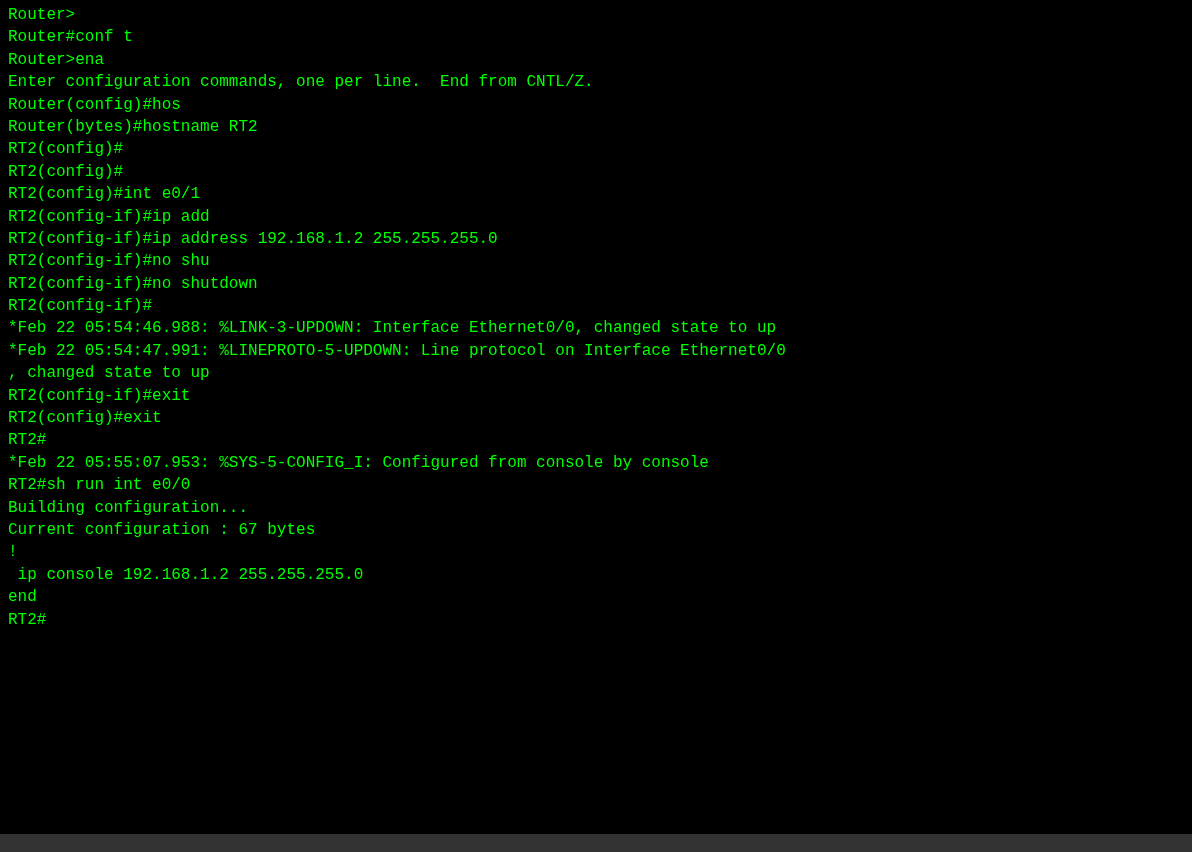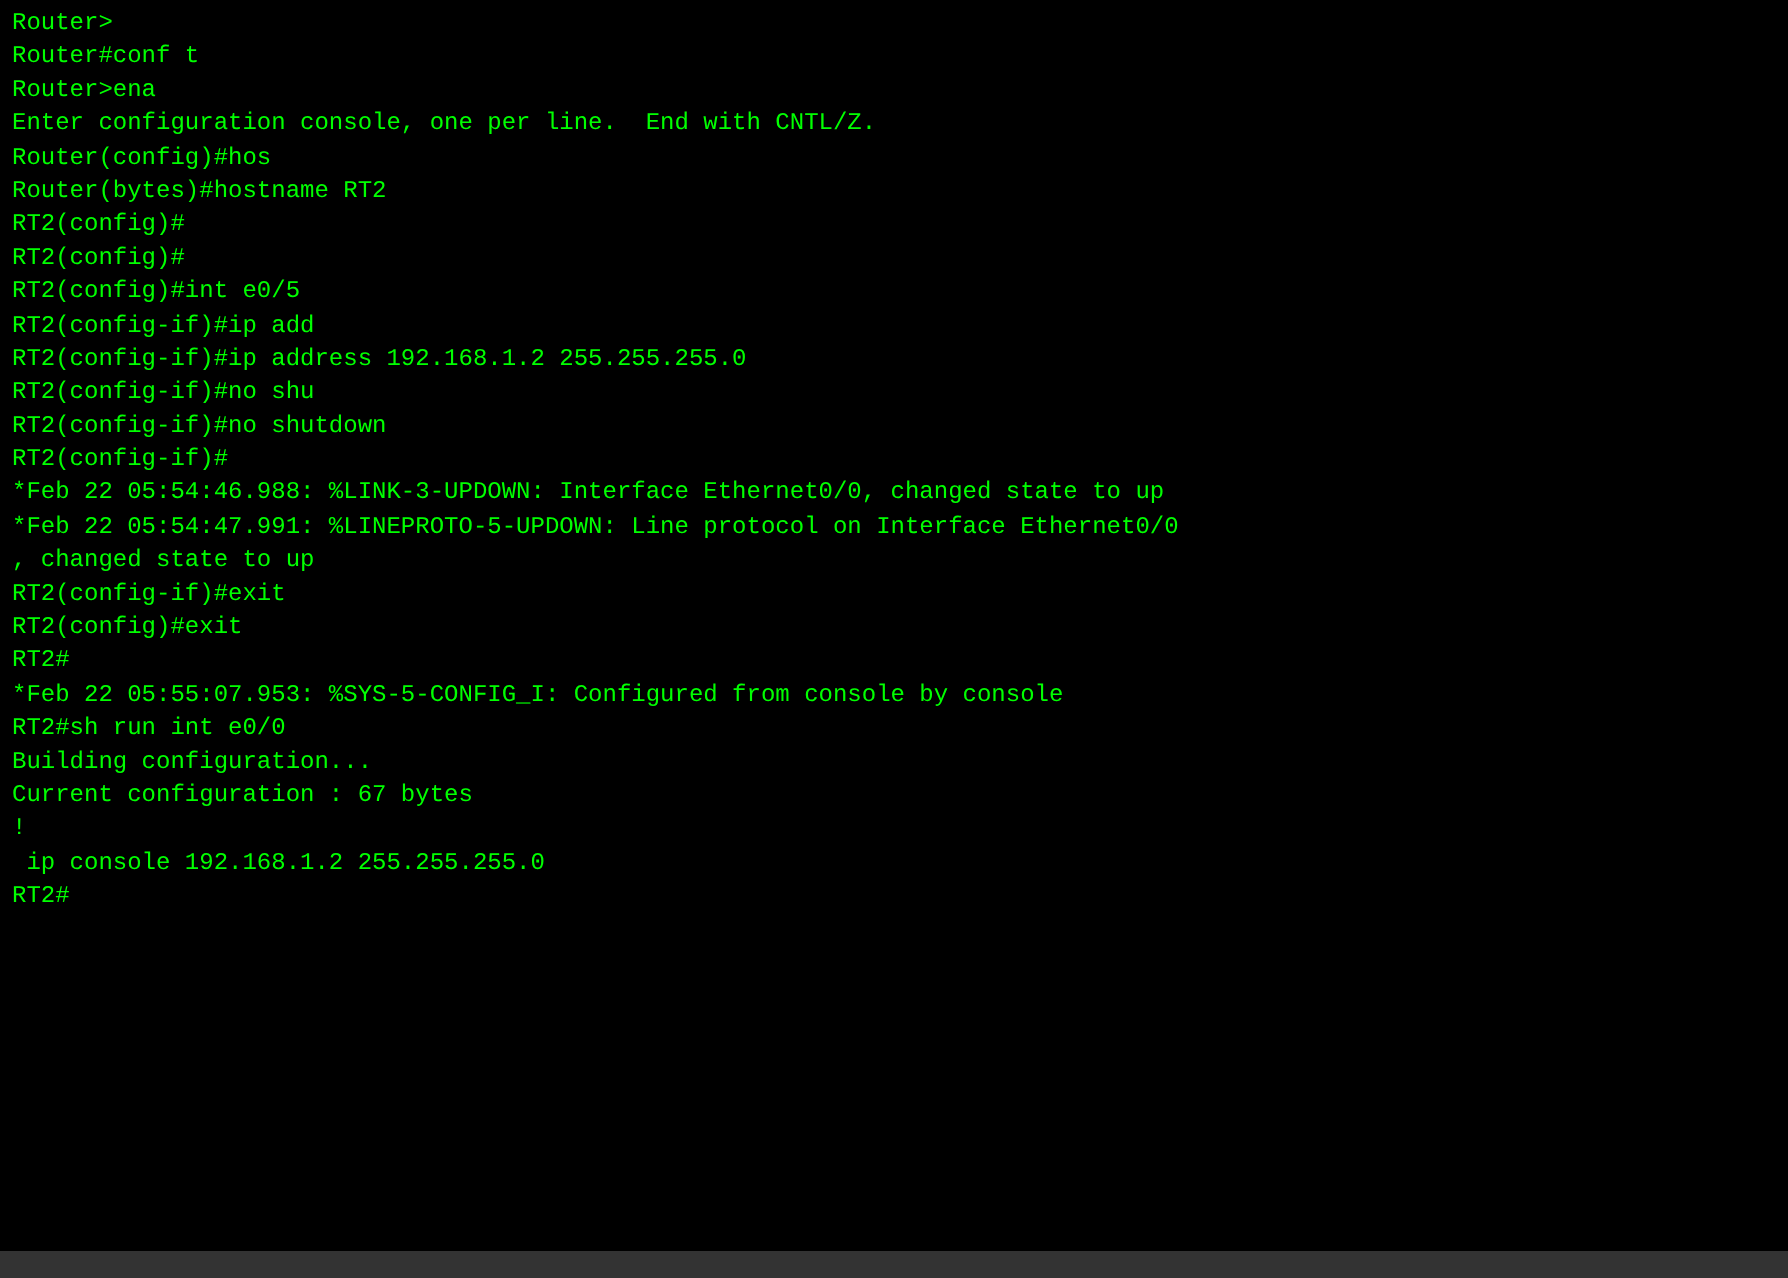--- a/index.html
+++ b/index.html
@@ -46,43 +46,44 @@
       font-family: 'Courier New', Courier, monospace;
     }
   </style>
 </head>
 <body>
 
 <div id="terminal">
 <span class="line">Router&gt;</span>
     <span class="line">Router#conf t</span>
     <span class="line">Router&gt;ena</span>
-    <span class="line">Enter configuration console, one per line.  End with CNTL/Z.</span>
+    <span class="line">Enter configuration commands, one per line.  End from CNTL/Z.</span>
     <span class="line">Router(config)#hos</span>
     <span class="line">Router(bytes)#hostname RT2</span>
     <span class="line">RT2(config)#</span>
     <span class="line">RT2(config)#</span>
-    <span class="line">RT2(config)#int e0/5</span>
+    <span class="line">RT2(config)#int e0/1</span>
     <span class="line">RT2(config-if)#ip add</span>
     <span class="line">RT2(config-if)#ip address 192.168.1.2 255.255.255.0</span>
     <span class="line">RT2(config-if)#no shu</span>
     <span class="line">RT2(config-if)#no shutdown</span>
     <span class="line">RT2(config-if)#</span>
     <span class="line">*Feb 22 05:54:46.988: %LINK-3-UPDOWN: Interface Ethernet0/0, changed state to up</span>
     <span class="line">*Feb 22 05:54:47.991: %LINEPROTO-5-UPDOWN: Line protocol on Interface Ethernet0/0</span>
     <span class="line">, changed state to up</span>
     <span class="line">RT2(config-if)#exit</span>
     <span class="line">RT2(config)#exit</span>
     <span class="line">RT2#</span>
     <span class="line">*Feb 22 05:55:07.953: %SYS-5-CONFIG_I: Configured from console by console</span>
     <span class="line">RT2#sh run int e0/0</span>
     <span class="line">Building configuration...</span>
     <span class="line"></span>
     <span class="line">Current configuration : 67 bytes</span>
     <span class="line">!</span>
     <span class="line"> ip console 192.168.1.2 255.255.255.0</span>
+    <span class="line">end</span>
     <span class="line"></span>
     <span class="line">RT2#</span>
   </div>
 
 <div class="bottom-bar">
   <span class="bottom-bar-text"></span>
 </div>
 
 </body></html>

